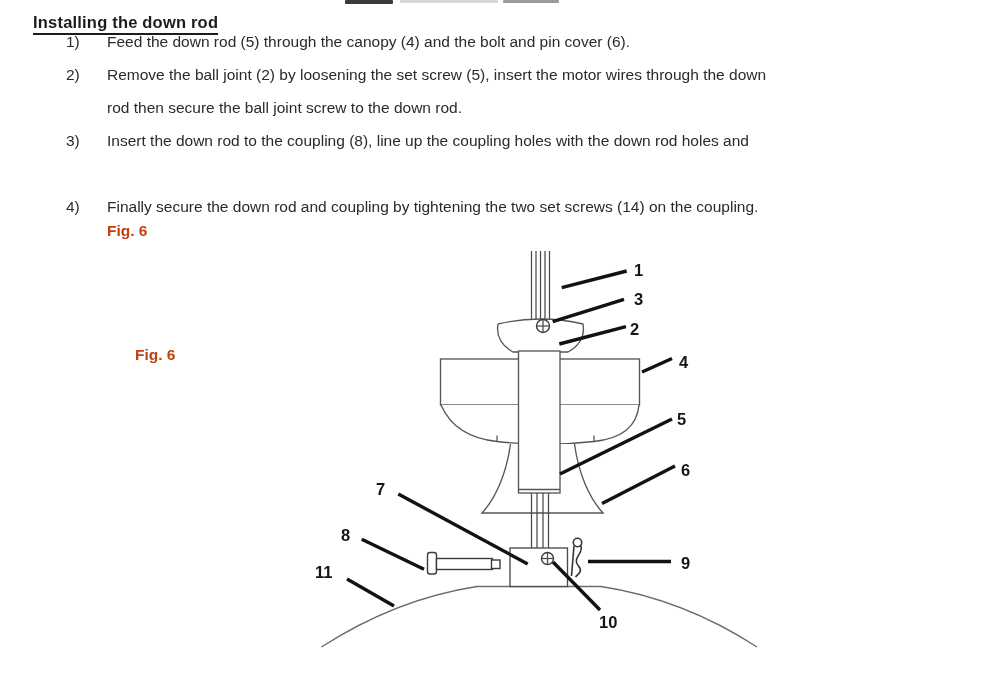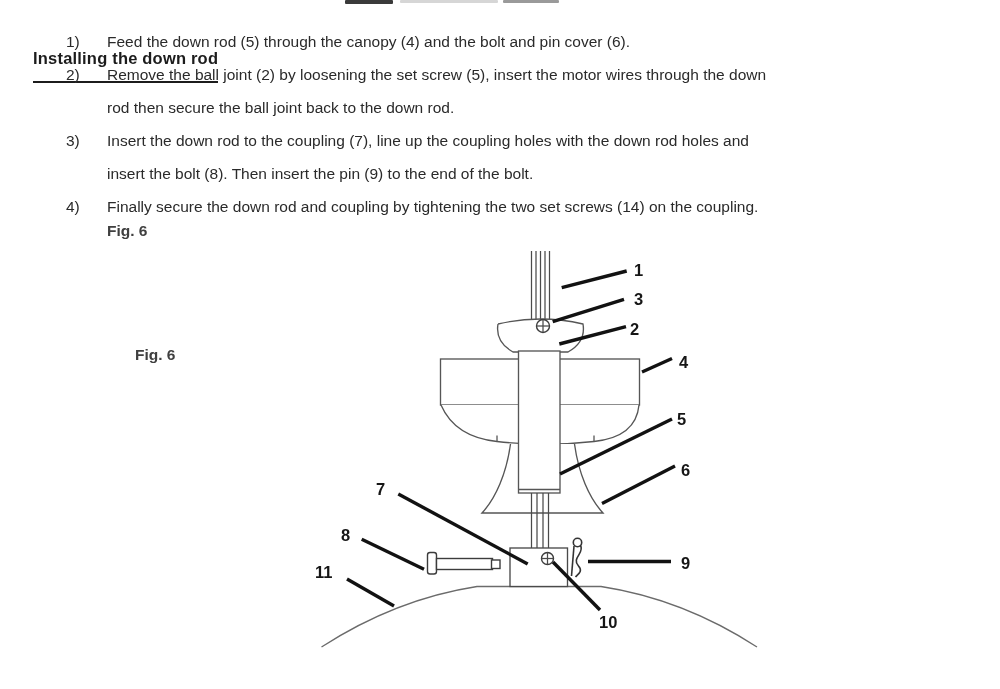--- a/index.html
+++ b/index.html
@@ -29,22 +29,21 @@
     top: 0;
     font-size: 16.5px;
     font-weight: bold;
     line-height: 22px;
     color: #1c1c1c;
     letter-spacing: 0.2px;
   }
   .doc-title span {
     display: inline-block;
     border-bottom: 2.4px solid #1c1c1c;
-    padding-bottom: 12px;
-    margin-top: 36px;
+    padding-bottom: 0px;
   }
 
   .step {
     position: absolute;
     left: 66px;
     display: flex;
     align-items: flex-start;
     font-size: 15.5px;
     line-height: 33px;
     color: #2a2a2a;
@@ -53,21 +52,21 @@
     width: 41px;
     flex: 0 0 41px;
   }
   .step-lines div { white-space: nowrap; }
 
   .fig-caption {
     position: absolute;
     font-size: 15.5px;
     font-weight: bold;
     line-height: 18px;
-    color: #404040;
+    color: #c2410c;
   }
   .fig-caption.inline { left: 107px; top: 222px; }
   .fig-caption.side   { left: 135px; top: 346px; }
 
   svg.figure {
     position: absolute;
     left: 0; top: 0;
     width: 1000px;
     height: 689px;
   }
@@ -102,29 +101,28 @@
     <div class="step-num">1)</div>
     <div class="step-lines">
       <div>Feed the down rod (5) through the canopy (4) and the bolt and pin cover (6).</div>
     </div>
   </div>
 
   <div class="step" style="top:58px">
     <div class="step-num">2)</div>
     <div class="step-lines">
       <div>Remove the ball joint (2) by loosening the set screw (5), insert the motor wires through the down</div>
-      <div>rod then secure the ball joint back to the down rod.</div>
+      <div>rod then secure the ball joint screw to the down rod.</div>
     </div>
   </div>
 
   <div class="step" style="top:124px">
     <div class="step-num">3)</div>
     <div class="step-lines">
-      <div>Insert the down rod to the coupling (7), line up the coupling holes with the down rod holes and</div>
-      <div>insert the bolt (8). Then insert the pin (9) to the end of the bolt.</div>
+      <div>Insert the down rod to the coupling (8), line up the coupling holes with the down rod holes and</div>
     </div>
   </div>
 
   <div class="step" style="top:190px">
     <div class="step-num">4)</div>
     <div class="step-lines">
       <div>Finally secure the down rod and coupling by tightening the two set screws (14) on the coupling.</div>
     </div>
   </div>
 

